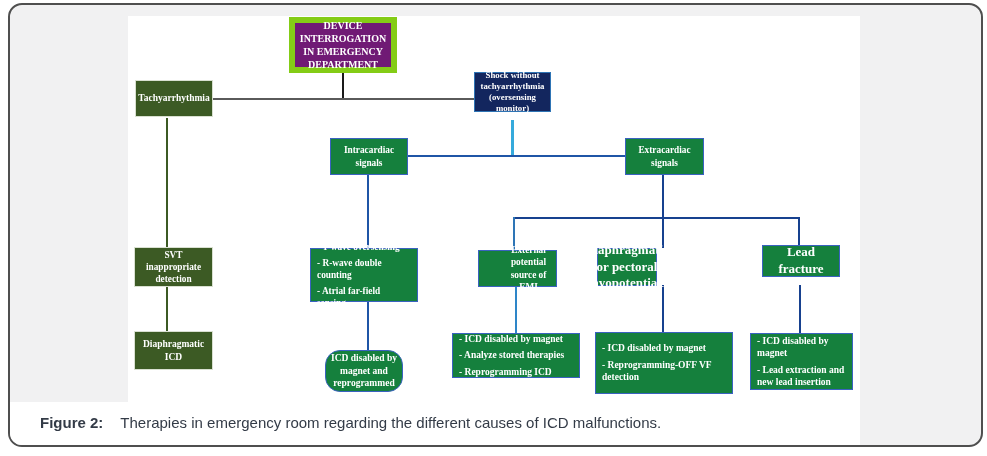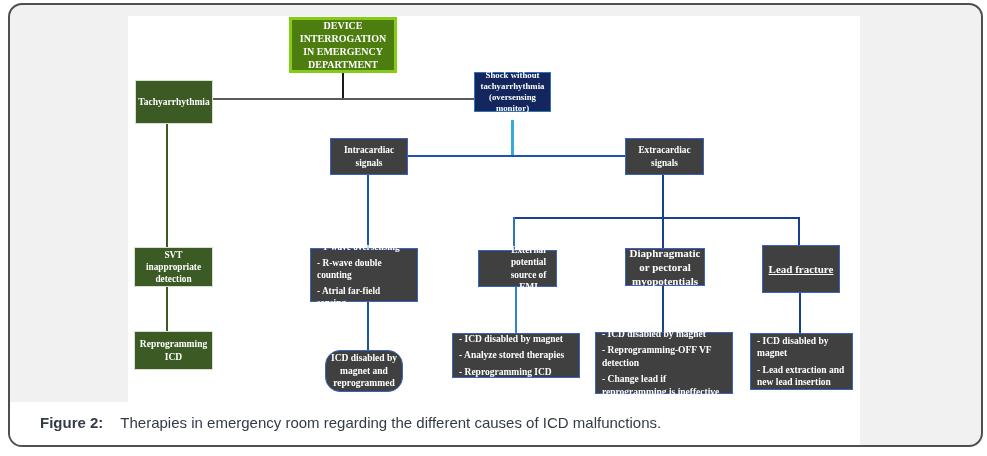--- a/index.html
+++ b/index.html
@@ -10,43 +10,43 @@
           background:#f1f1f2; border:2px solid #4f4f4f; border-radius:14px; }
 
   .figure-panel { position:absolute; left:128px; top:16px; width:732px; height:387px; background:#ffffff; }
   .caption-strip { position:absolute; left:10px; top:402px; width:850px; height:43px; background:#ffffff;
                    border-bottom-left-radius:12px; }
 
   
   .node { position:absolute; box-sizing:border-box; color:#ffffff; font-weight:bold;
           display:flex; align-items:center; justify-content:center; text-align:center;
           line-height:1.3; padding:2px 3px; }
-  .blue  { background:#404040; border:1px solid #3a62c0; }
+  .blue  { background:#15803d; border:1px solid #3a62c0; }
   .navy  { background:#13265E; border:1px solid #2E74B5; }
   .green { background:#3C5A24; border:1px solid #d9e0d1; }
-  .brown { background:#4d7c0f; border:3px solid #84cc16; }
+  .brown { background:#701a75; border:6px solid #84cc16; }
 
   .bullets { flex-direction:column; align-items:flex-start; justify-content:center;
              text-align:left; padding:3px 6px; }
   .bullets span { display:block; margin:2px 0; }
 
   #n-device       { left:289px; top:17px;  width:108px; height:56px; font-size:10px; }
-  #n-tachy        { left:135px; top:80px;  width:78px;  height:44px; font-size:9.5px; }
+  #n-tachy        { left:135px; top:80px;  width:78px;  height:37px; font-size:9.5px; }
   #n-shock        { left:474px; top:72px;  width:77px;  height:40px; font-size:8.8px; line-height:1.25; }
   #n-intra        { left:330px; top:138px; width:78px;  height:37px; font-size:9.3px; }
   #n-extra        { left:625px; top:138px; width:79px;  height:37px; font-size:9.3px; }
   #n-svt          { left:134px; top:247px; width:79px;  height:40px; font-size:9.3px; }
   #n-reprog       { left:134px; top:331px; width:79px;  height:39px; font-size:9.5px; }
   #n-intra-causes { left:310px; top:248px; width:108px; height:54px; font-size:9.3px; }
   #n-icd-disabled { left:325px; top:350px; width:78px;  height:42px; font-size:9.5px;border-radius:15px; }
   #n-emi          { left:478px; top:250px; width:79px;  height:37px; font-size:9.3px;padding-left:25px; }
   #n-emi-actions  { left:452px; top:333px; width:128px; height:45px; font-size:9.5px; }
-  #n-diaph        { left:625px; top:248px; width:80px;  height:38px; font-size:11px; }
+  #n-diaph        { left:597px; top:248px; width:60px;  height:38px; font-size:13px; }
   #n-diaph-actions{ left:595px; top:332px; width:138px; height:62px; font-size:9.5px; }
-  #n-lead         { left:762px; top:245px; width:78px;  height:48px; font-size:11px;text-decoration:underline; }
+  #n-lead         { left:762px; top:245px; width:78px;  height:32px; font-size:13px; }
   #n-lead-actions { left:750px; top:333px; width:103px; height:57px; font-size:9.5px; }
 
   
   .edge { position:absolute; }
   #e-device-down  { left:342px; top:73px;  width:2px;   height:26px; background:#1a1a1a; }
   #e-main-h       { left:213px; top:98px;  width:261px; height:2px;  background:#5a5a5a; }
   #e-tachy-svt    { left:166px; top:118px; width:2px;   height:129px; background:#3C5A24; }
   #e-svt-reprog   { left:166px; top:287px; width:2px;   height:44px; background:#3C5A24; }
   #e-shock-down   { left:511px; top:120px; width:3px;   height:36px; background:#35AADC; }
   #e-intra-extra  { left:408px; top:155px; width:217px; height:2px;  background:#1F55A6; }
@@ -97,21 +97,21 @@
   <div class="node green" id="n-tachy">Tachyarrhythmia</div>
 
   <div class="node navy" id="n-shock">Shock without tachyarrhythmia (oversensing monitor)</div>
 
   <div class="node blue" id="n-intra">Intracardiac signals</div>
 
   <div class="node blue" id="n-extra">Extracardiac signals</div>
 
   <div class="node green" id="n-svt">SVT inappropriate detection</div>
 
-  <div class="node green" id="n-reprog">Reprogramming ICD</div>
+  <div class="node green" id="n-reprog">Diaphragmatic ICD</div>
 
   <div class="node blue bullets" id="n-intra-causes">
     <span>- T-wave oversensing</span>
     <span>- R-wave double counting</span>
     <span>- Atrial far-field sensing</span>
   </div>
 
   <div class="node blue" id="n-icd-disabled">ICD disabled by magnet and reprogrammed</div>
 
   <div class="node blue" id="n-emi">External potential source of EMI</div>
@@ -120,21 +120,20 @@
     <span>- ICD disabled by magnet</span>
     <span>- Analyze stored therapies</span>
     <span>- Reprogramming ICD</span>
   </div>
 
   <div class="node blue" id="n-diaph">Diaphragmatic or pectoral myopotentials</div>
 
   <div class="node blue bullets" id="n-diaph-actions">
     <span>- ICD disabled by magnet</span>
     <span>- Reprogramming-OFF VF detection</span>
-    <span>- Change lead if reprogramming is ineffective</span>
   </div>
 
   <div class="node blue" id="n-lead">Lead fracture</div>
 
   <div class="node blue bullets" id="n-lead-actions">
     <span>- ICD disabled by magnet</span>
     <span>- Lead extraction and new lead insertion</span>
   </div>
 
   <div class="caption">

